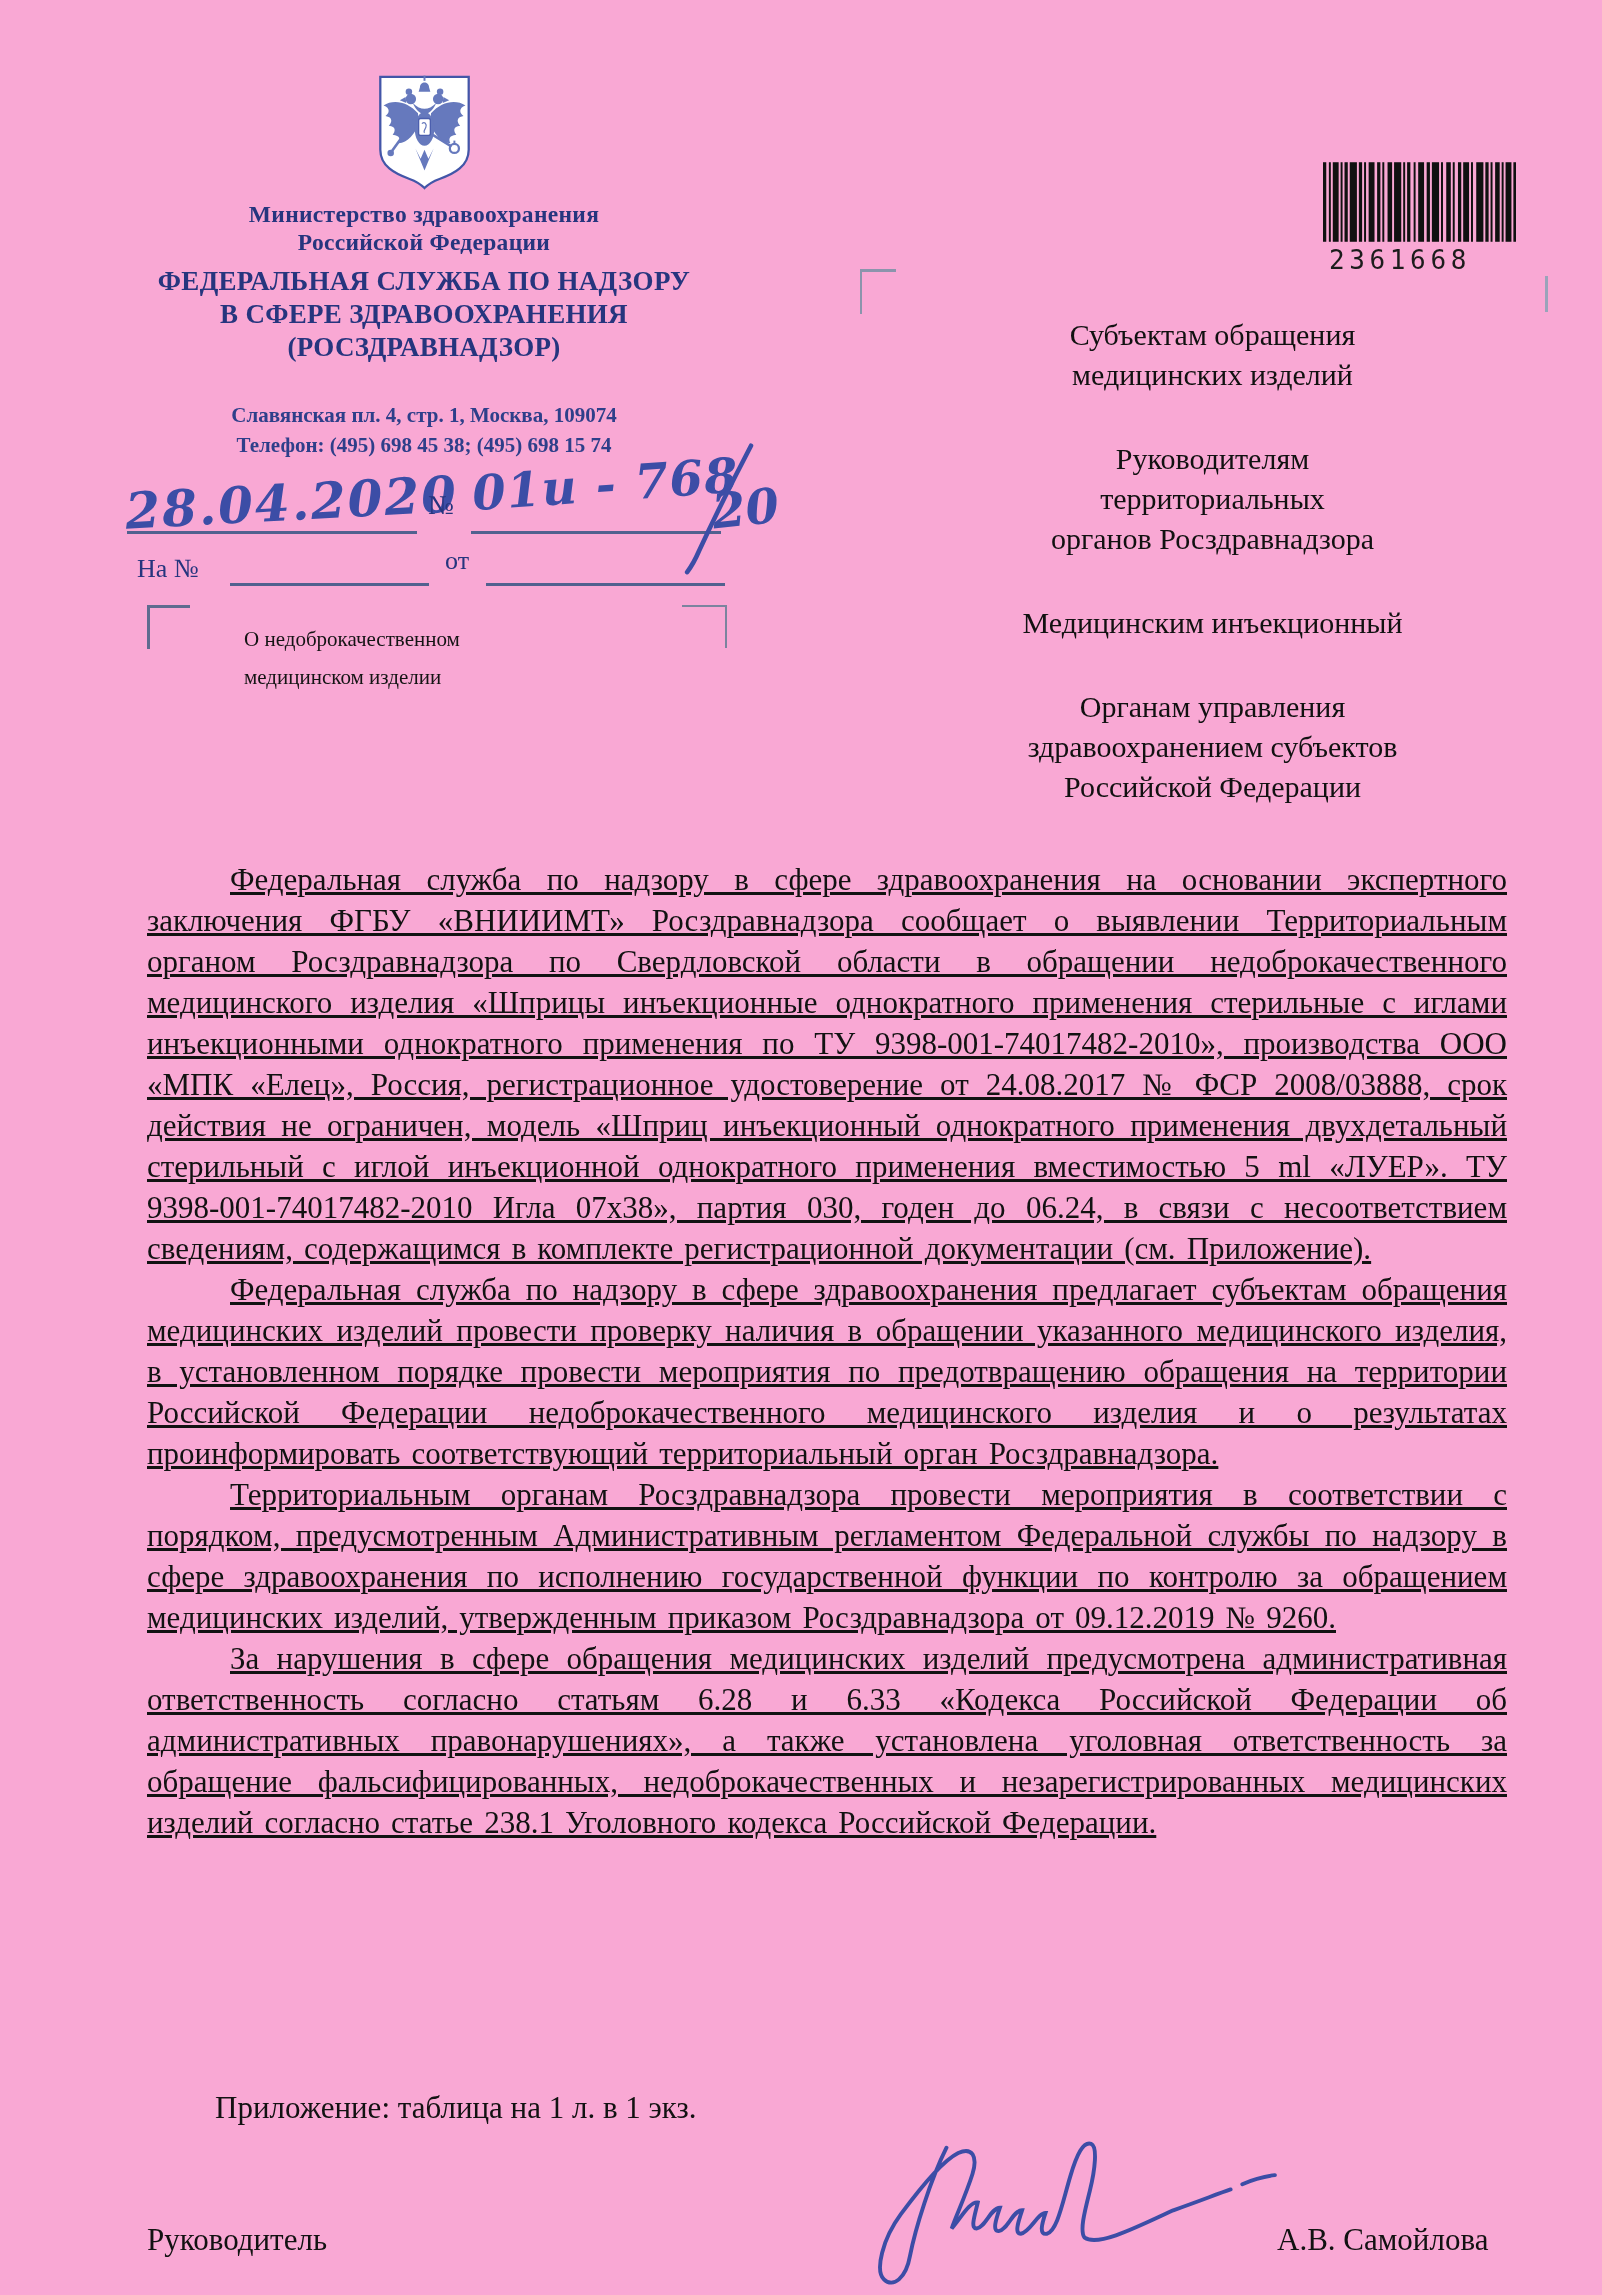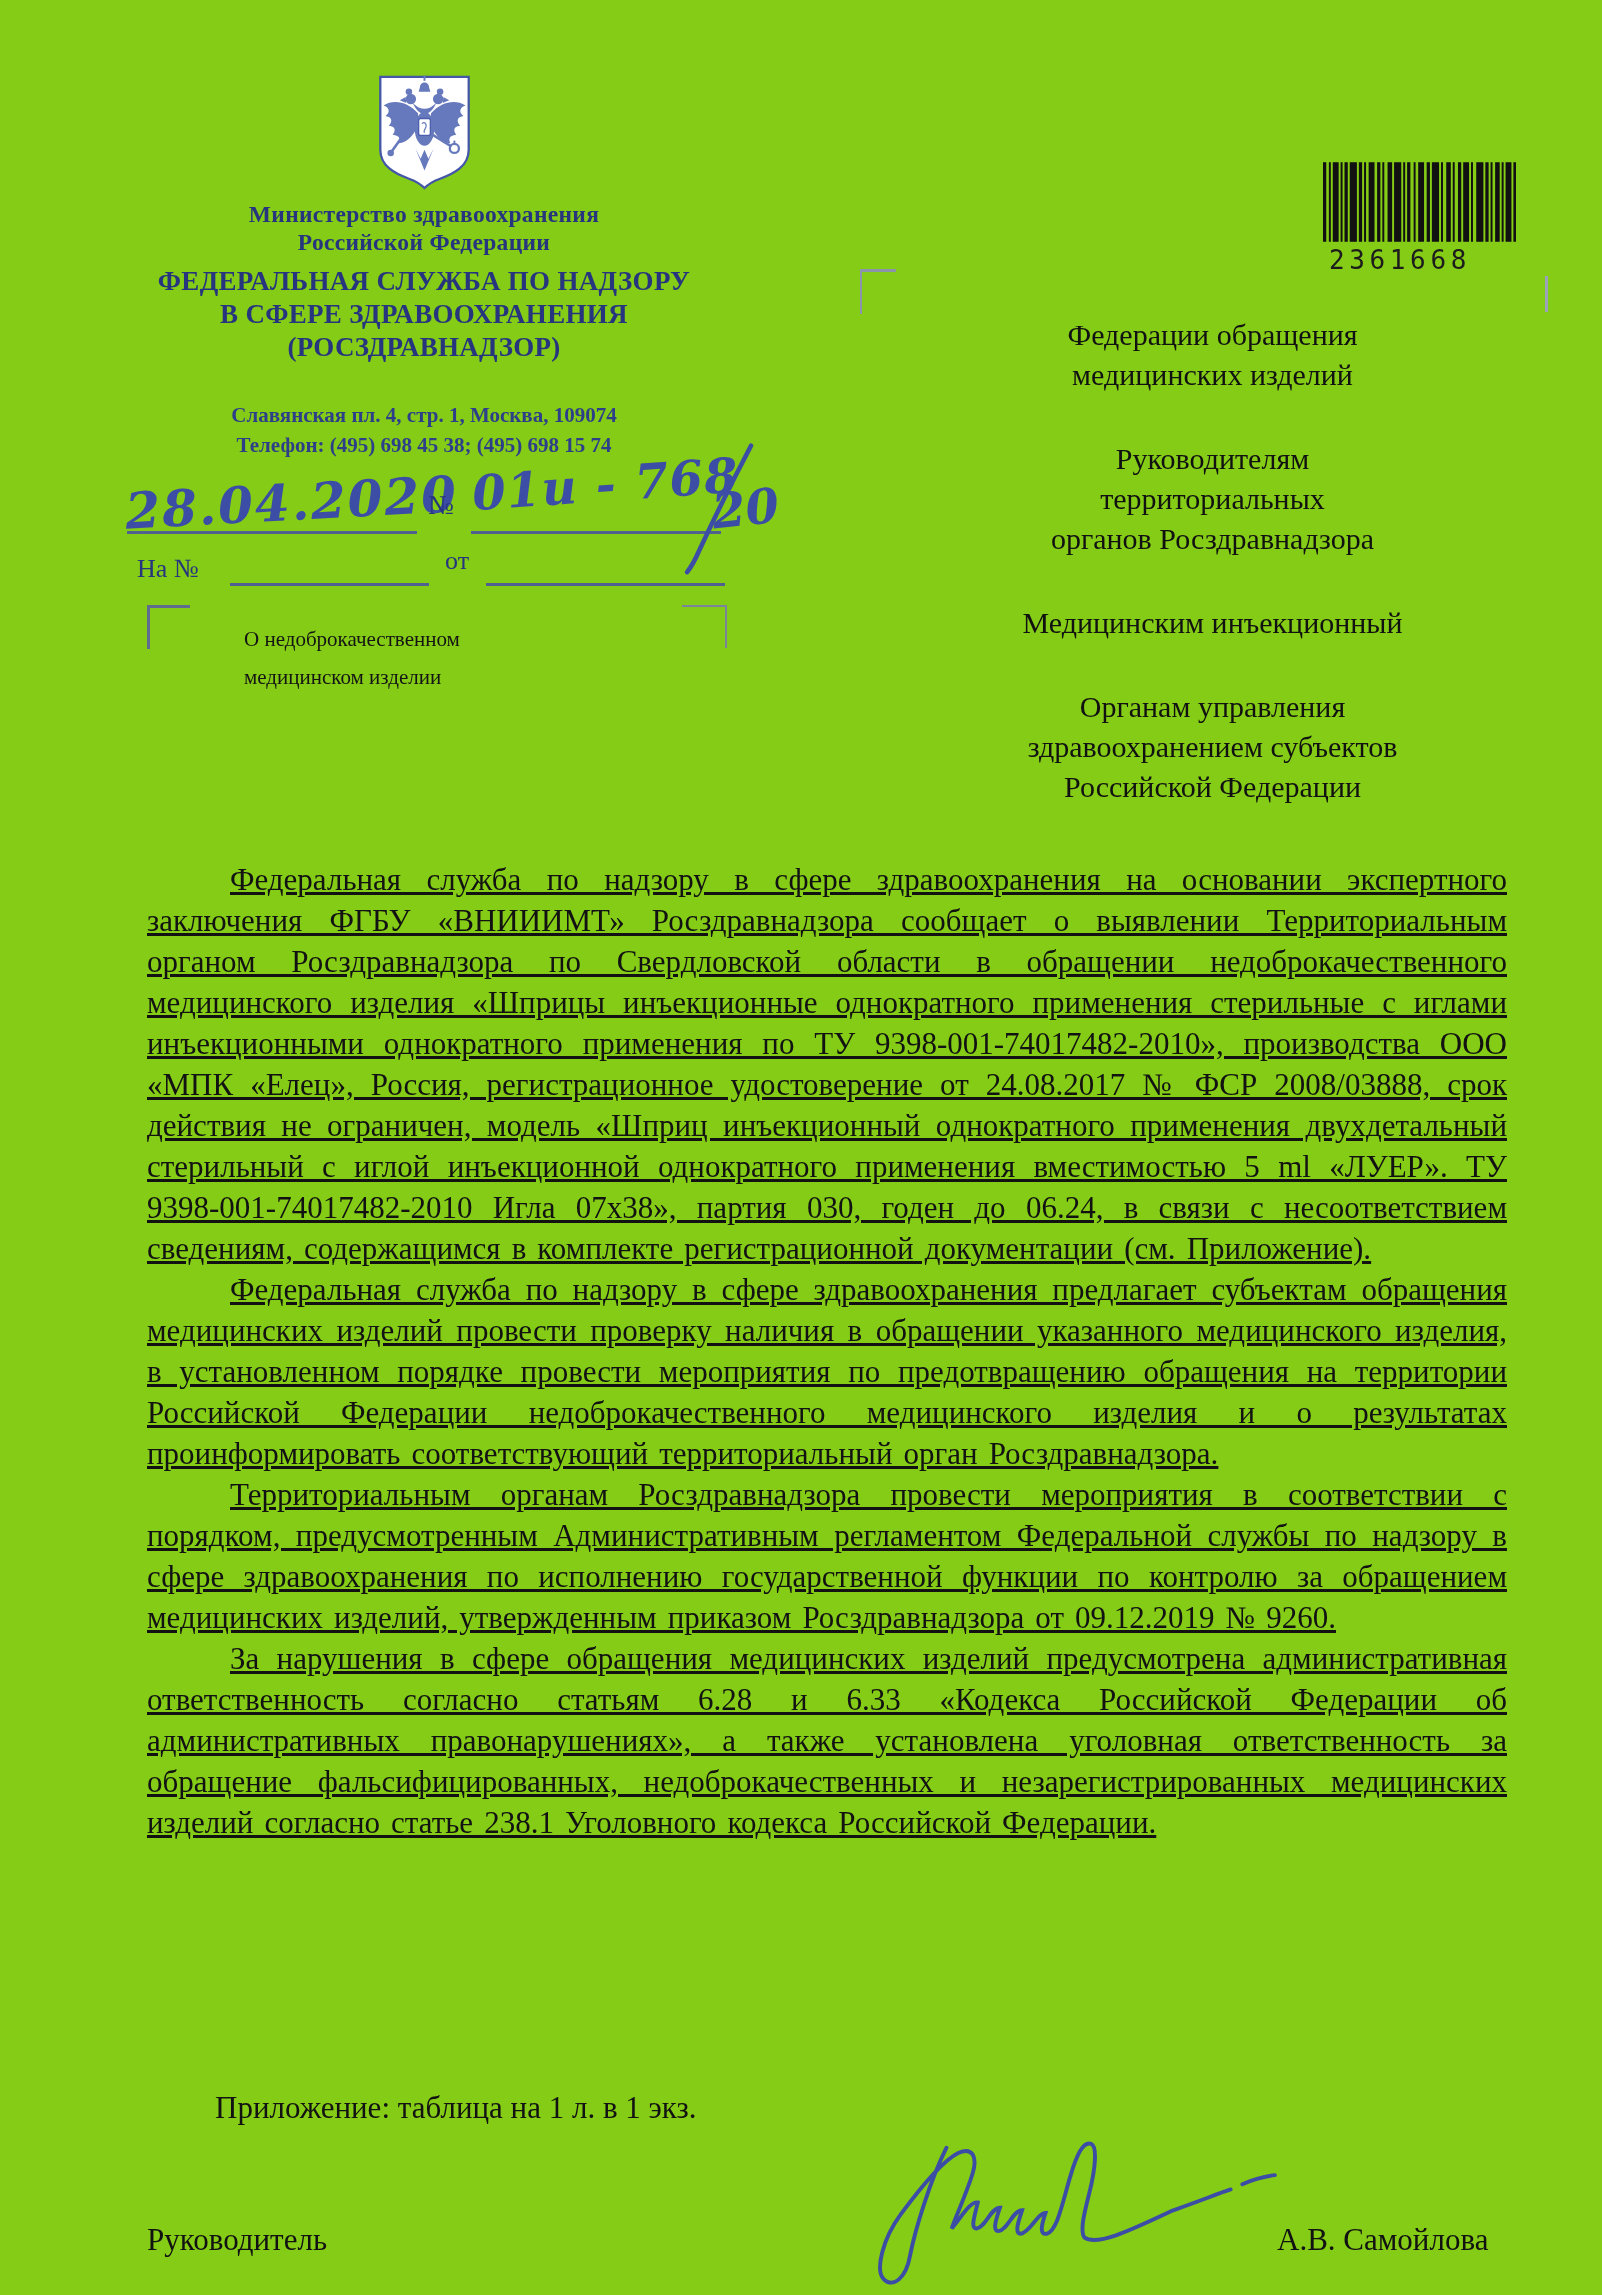--- a/index.html
+++ b/index.html
@@ -1,19 +1,19 @@
 <!DOCTYPE html>
 <html lang="ru" style="font-size:10.4px"><head>
 <meta charset="utf-8">
 <style>
   html,body{margin:0;padding:0;background:#9a9a9a;}
   .page{
     position:relative;
     width:1603px;height:2295px;
-    background:#84cc16;
+    background:#f9a8d4;
     font-family:"Liberation Serif", serif;
     color:#161616;
     overflow:hidden;
   }
   
   .hdr-col{
     position:absolute;left:108px;top:73px;width:632px;
     text-align:center;color:#26357e;
   }
   .emblem{display:block;margin:0 auto 10.4px auto;width:99px;height:117px;}
@@ -172,21 +172,21 @@
 
   <div class="corner corner-subj-left"></div>
   <div class="corner corner-subj-right"></div>
   <div class="subject">
     <div>О недоброкачественном</div>
     <div>медицинском изделии</div>
   </div>
 
   <div class="recipients">
     <div class="rec-group">
-      <div>Федерации обращения</div>
+      <div>Субъектам обращения</div>
       <div>медицинских изделий</div>
     </div>
     <div class="rec-group">
       <div>Руководителям</div>
       <div>территориальных</div>
       <div>органов Росздравнадзора</div>
     </div>
     <div class="rec-group">
       <div>Медицинским инъекционный</div>
     </div>

